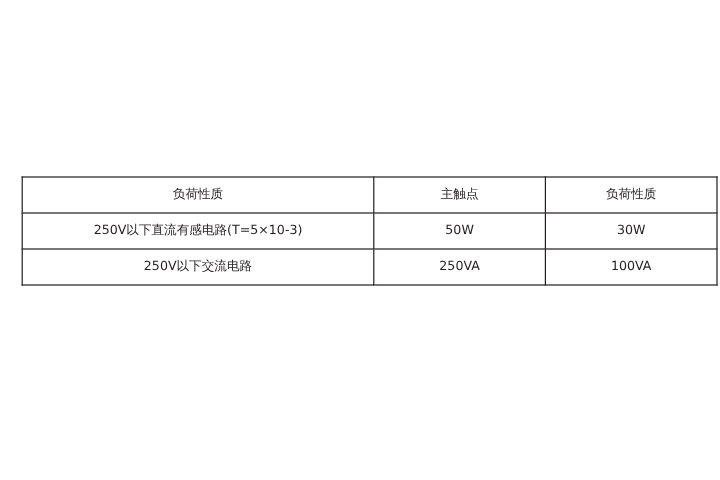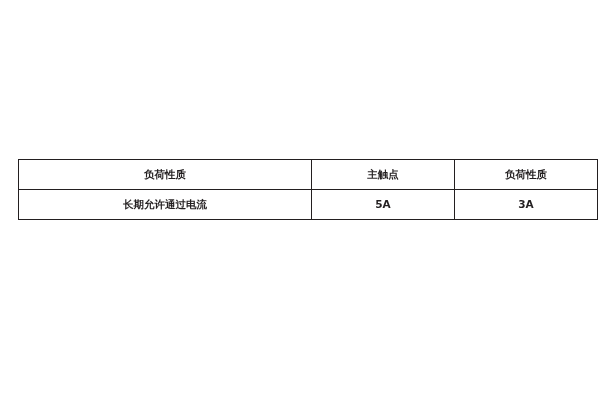--- a/index.html
+++ b/index.html
@@ -15,23 +15,22 @@
   }
   .page {
     position: relative;
     width: 600px;
     height: 400px;
     background: #ffffff;
   }
   .table-wrap {
     position: absolute;
     left: 18px;
-    top: 159px;
+    top: 147px;
     width: 564px;
-    font-weight: bold;
   }
   table.spec-table {
     width: 564px;
     border-collapse: collapse;
     table-layout: fixed;
   }
   table.spec-table td {
     border: 1px solid #231f20;
     height: 29px;
     text-align: center;
@@ -53,20 +52,25 @@
 <div class="page">
   <div class="table-wrap">
     <table class="spec-table">
       <tbody>
         <tr>
           <td class="col-a">负荷性质</td>
           <td class="col-b">主触点</td>
           <td class="col-c">负荷性质</td>
         </tr>
         <tr>
-          <td class="col-a">长期允许通过电流</td>
-          <td class="col-b">5A</td>
-          <td class="col-c">3A</td>
+          <td class="col-a">250V以下直流有感电路(T=5×10-3)</td>
+          <td class="col-b">50W</td>
+          <td class="col-c">30W</td>
+        </tr>
+        <tr>
+          <td class="col-a">250V以下交流电路</td>
+          <td class="col-b">250VA</td>
+          <td class="col-c">100VA</td>
         </tr>
       </tbody>
     </table>
   </div>
 </div>
 
 </body></html>

